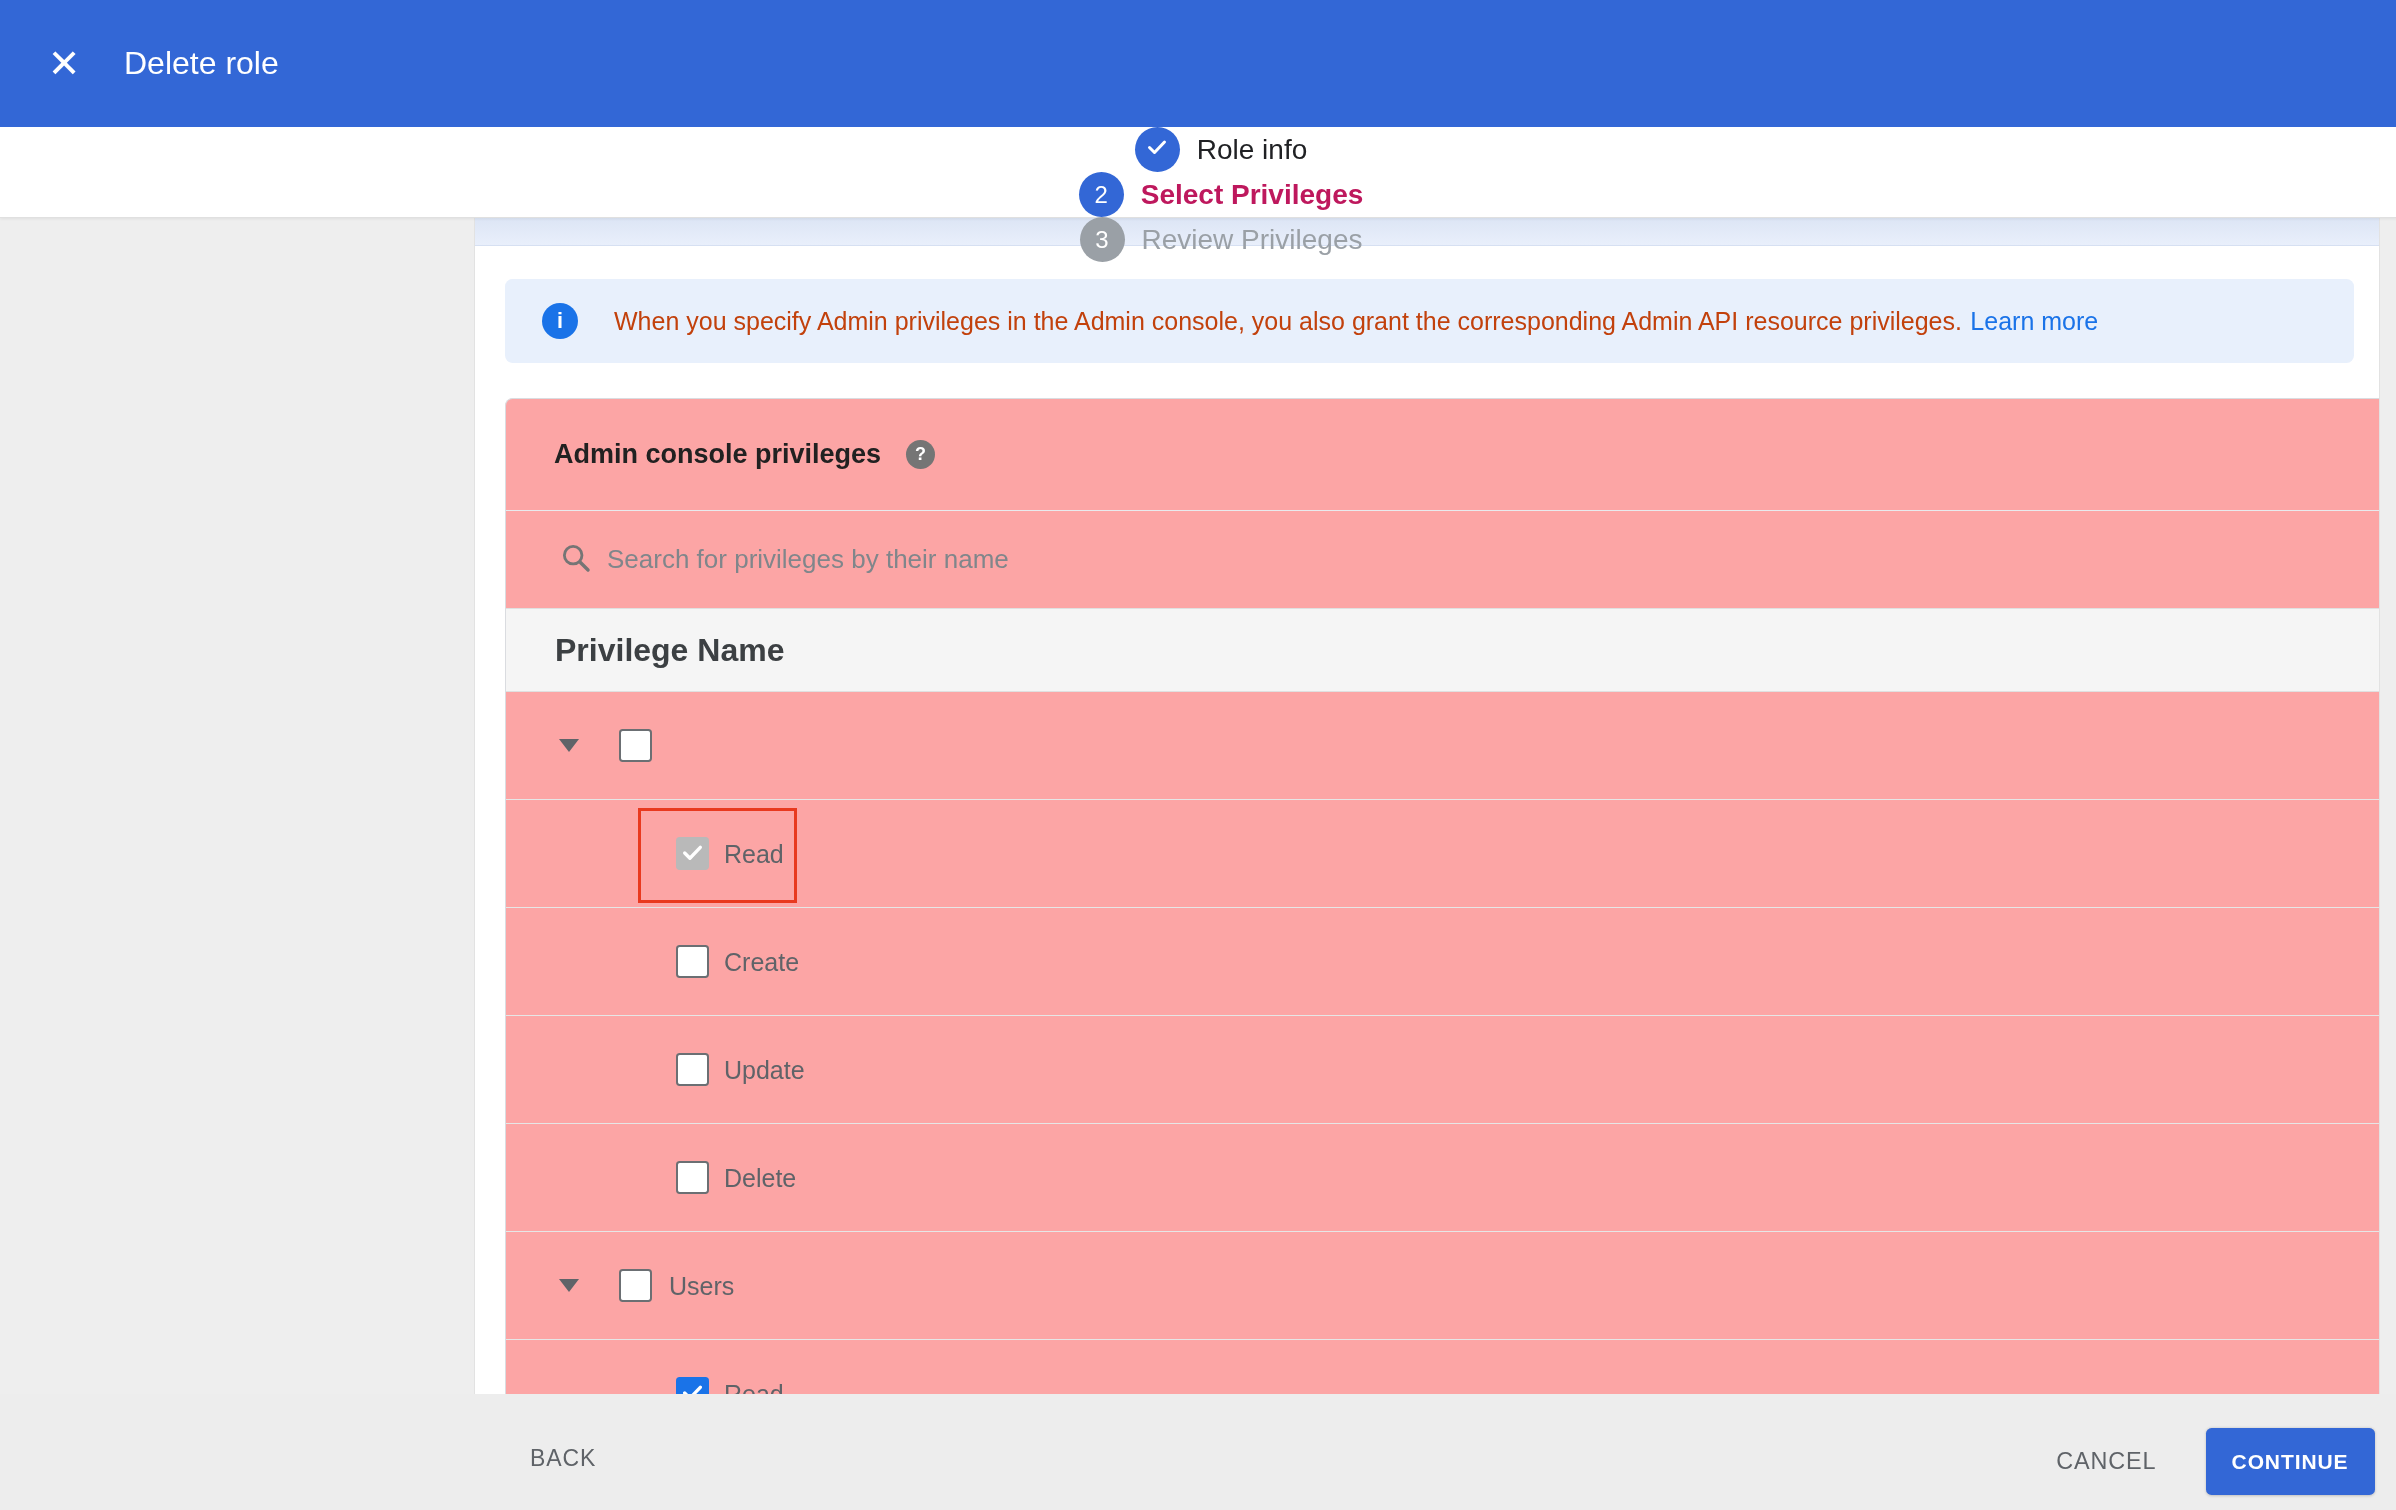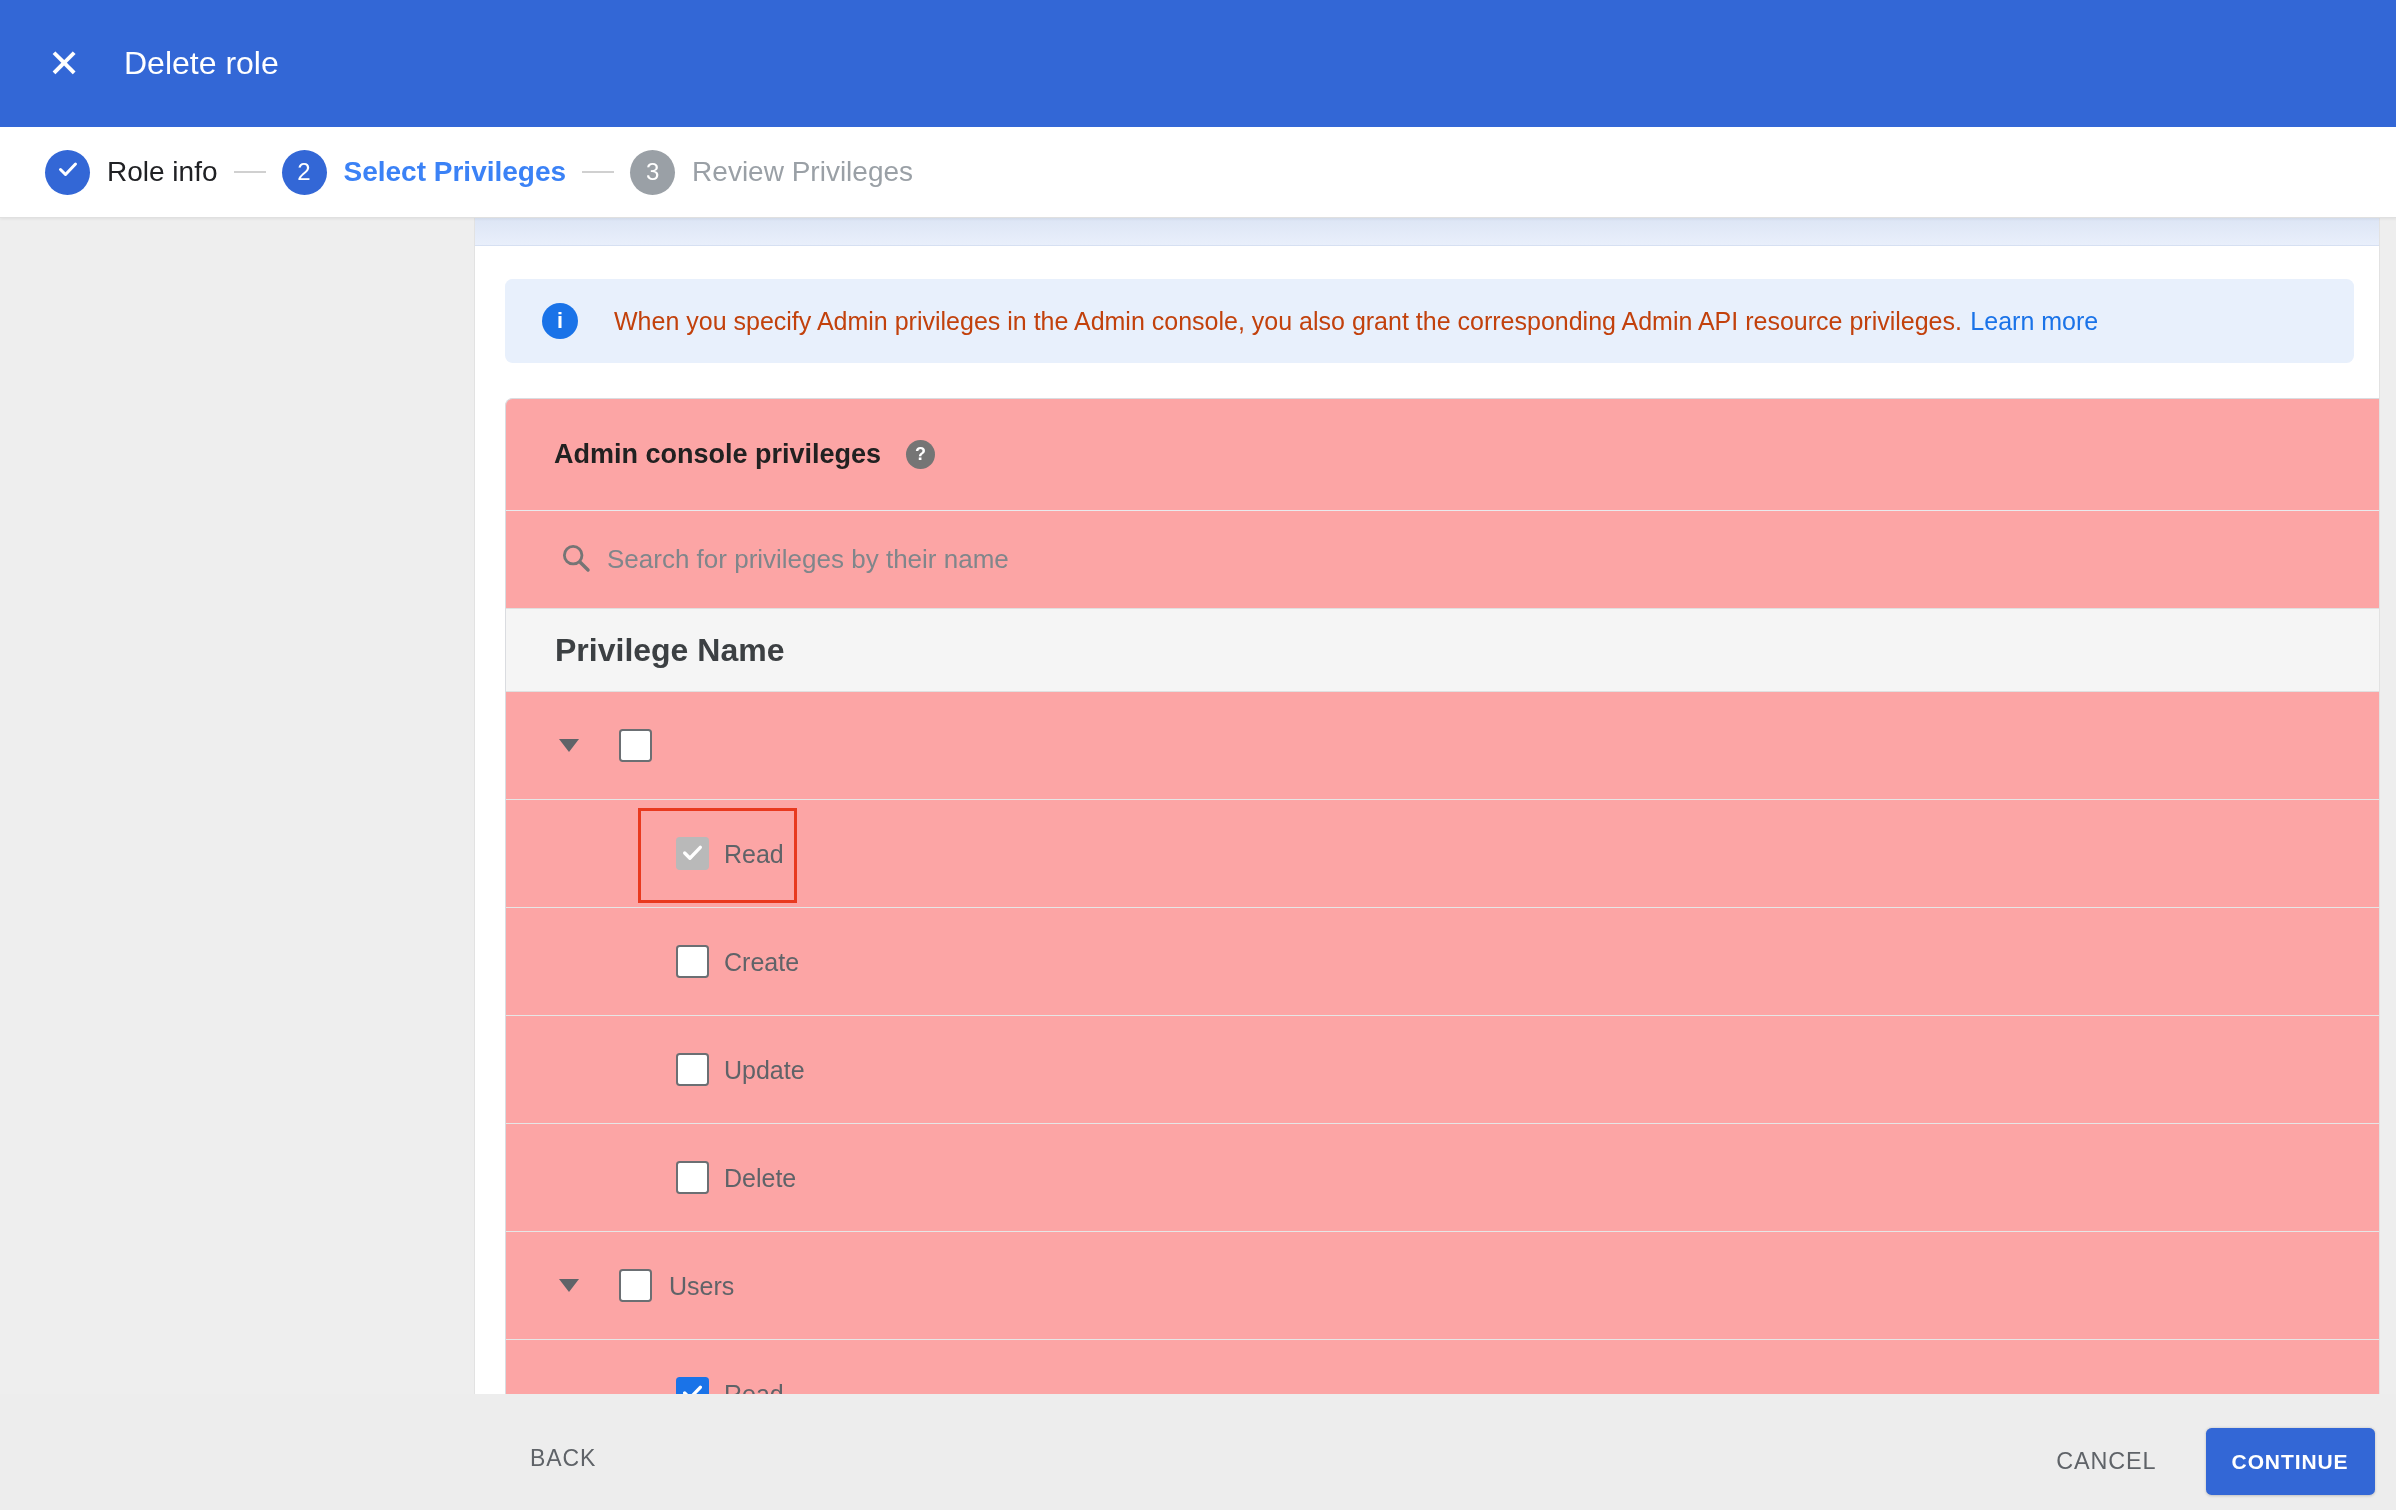--- a/index.html
+++ b/index.html
@@ -19,32 +19,32 @@
     display:flex; align-items:center; justify-content:center;
     color:#ffffff; font-size:39px; font-weight:400; cursor:pointer; line-height:1;
   }
   .appbar-title { position:absolute; left:124px; color:#ffffff; font-size:32px; font-weight:400; }
 
   
   .stepper {
     position:absolute; left:0; top:127px; width:2397px; height:91px;
     background:#ffffff; border-bottom:0.9px solid #e0e0e0;
     box-shadow:0 1.9px 2.8px rgba(0,0,0,0.06);
-    display:flex; align-items:center; padding-left:45px; z-index:5;
+    display:flex; align-items:center; padding-left:45px; z-index:5;flex-direction:column;
   }
   .step { display:flex; align-items:center; }
   .step-circle {
     width:45px; height:45px; border-radius:50%; display:flex; align-items:center;
     justify-content:center; color:#fff; font-size:24px;
   }
   .step-circle.completed, .step-circle.active { background:#3367d6; }
   .step-circle.upcoming { background:#9aa0a6; }
   .step-label { margin-left:17px; font-size:28px; }
   .step-label.completed { color:#202124; font-weight:400; }
-  .step-label.active { color:#3b82f6; font-weight:700; }
+  .step-label.active { color:#be185d; font-weight:700; }
   .step-label.upcoming { color:#9aa0a6; font-weight:400; }
   .step-dash { width:32px; height:2.8px; background:#d0d0d0; margin:0 16px; }
 
   
   .body-area { position:absolute; left:0; top:218px; width:2397px; height:1176px; background:#eeeeee; }
   .main-col {
     position:absolute; left:474px; top:0; width:1906px; height:1176px; background:#ffffff;
     border-left:0.9px solid #e2e2e2; border-right:0.9px solid #e2e2e2; overflow:hidden;
   }
   .scroll-strip {

